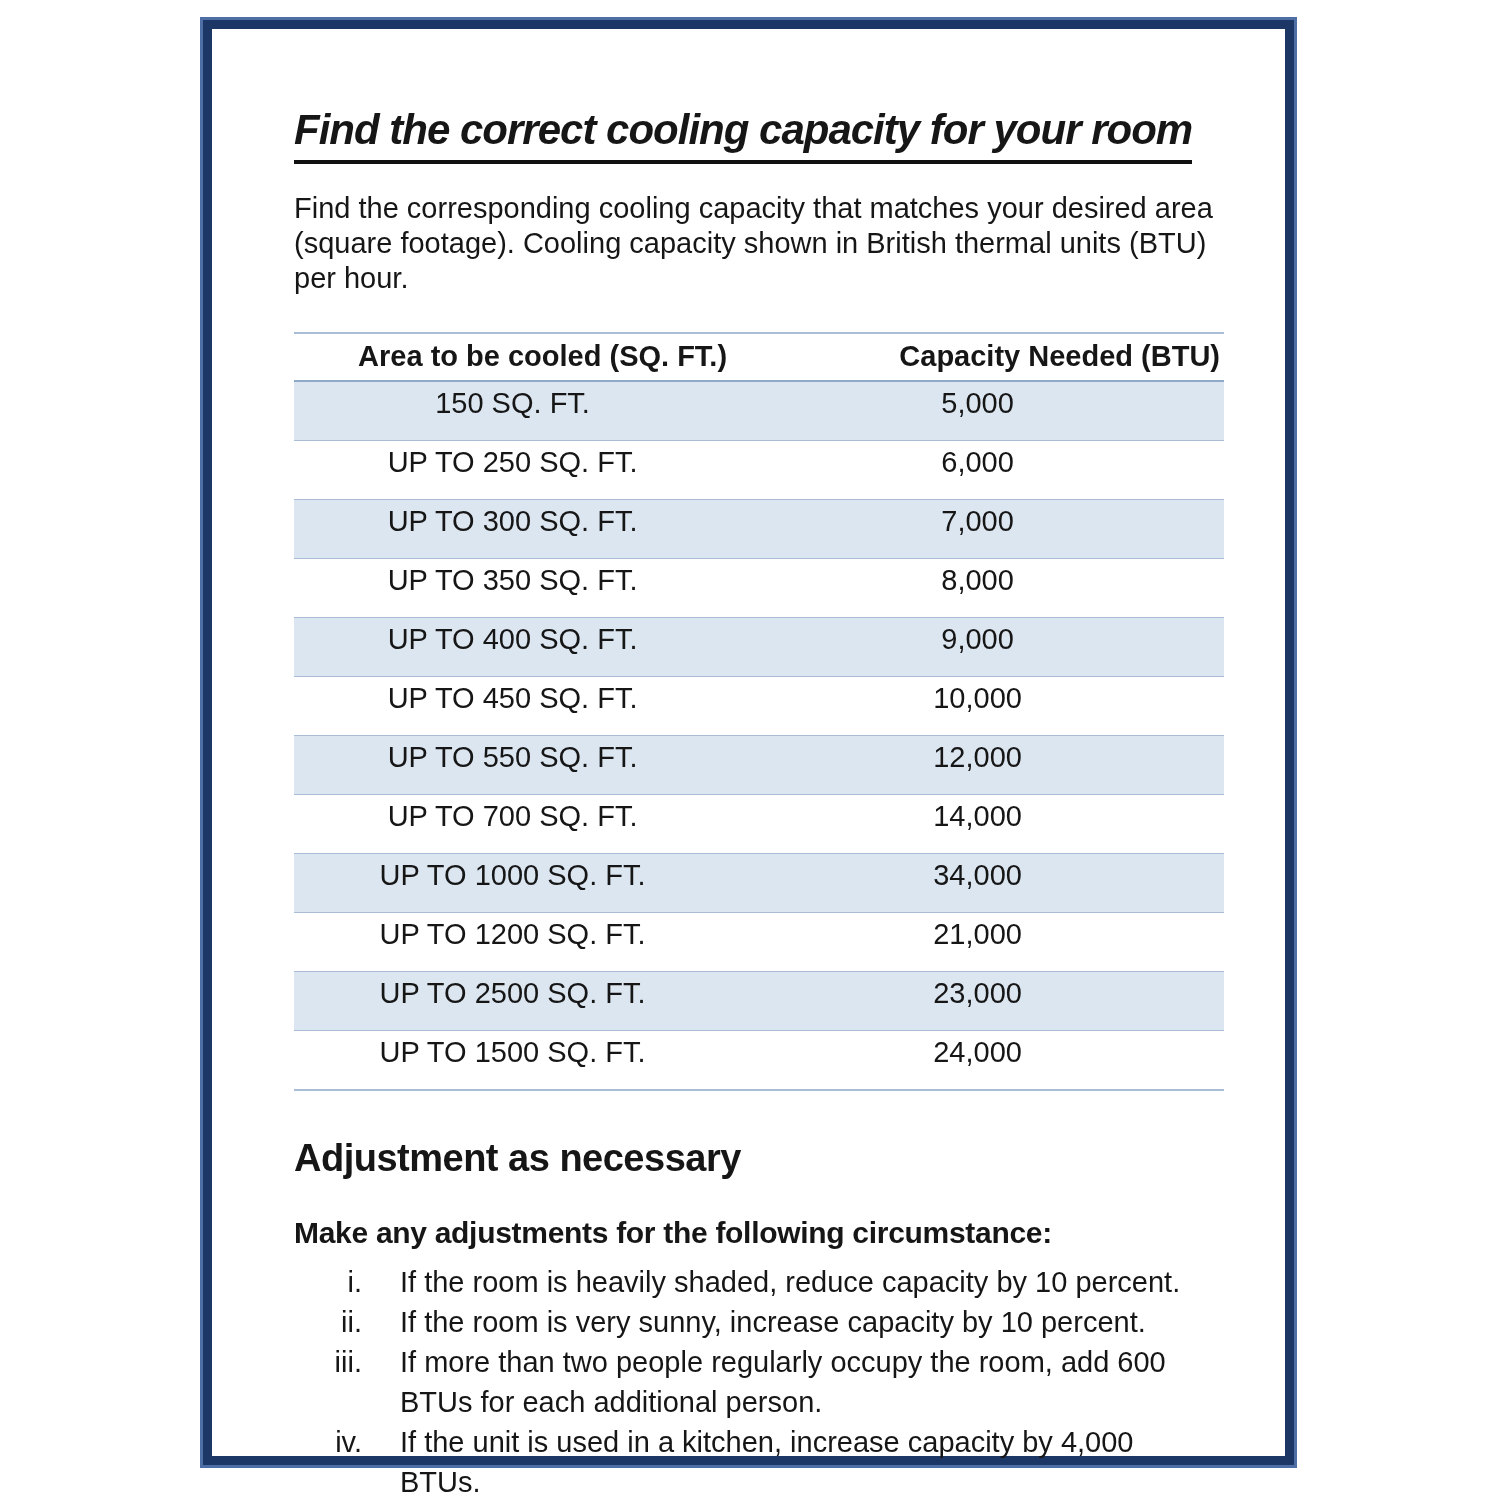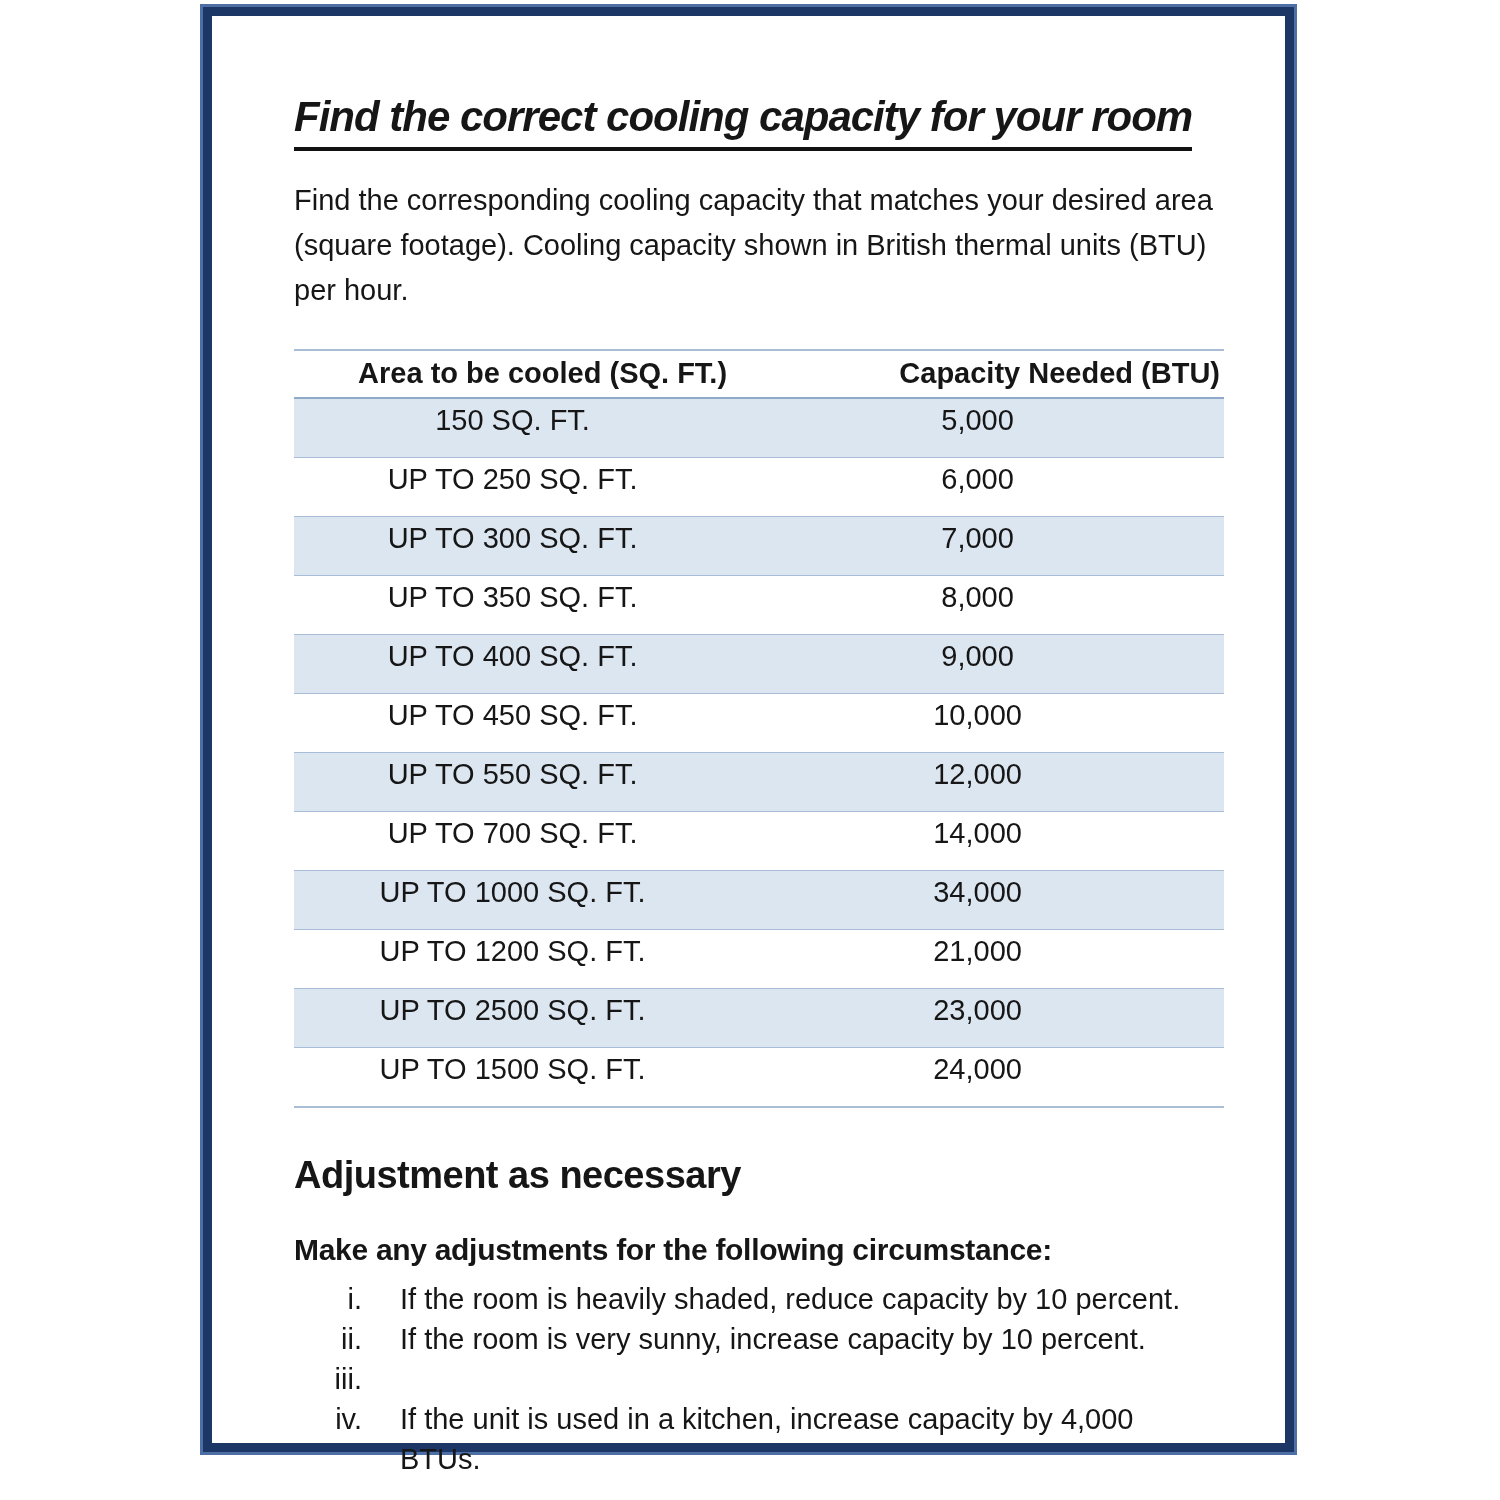--- a/index.html
+++ b/index.html
@@ -15,21 +15,21 @@
   .canvas {
     position: relative;
     width: 1500px;
     height: 1500px;
     background: #ffffff;
     overflow: hidden;
   }
   .frame {
     position: absolute;
     left: 203px;
-    top: 7px;
+    top: 20px;
     width: 1073px;
     height: 1427px;
     border: 9px solid #1c3765;
     outline: 3px solid #4d6fa6;
     background: #ffffff;
     box-sizing: content-box;
   }
   .content {
     position: absolute;
     left: 0; top: 0; right: 0; bottom: 0;
@@ -43,21 +43,21 @@
     letter-spacing: -1px;
     line-height: 1.1;
   }
   h1.doc-title span {
     border-bottom: 4px solid #111111;
     padding-bottom: 7px;
   }
   p.intro {
     margin: 38px 0 0 0;
     font-size: 29px;
-    line-height: 45px;
+    line-height: 35px;
     width: 930px;
   }
   table.capacity {
     margin-top: 36px;
     width: 930px;
     border-collapse: collapse;
     font-size: 29px;
     border-top: 2px solid #a9bdd6;
     border-bottom: 2px solid #a9bdd6;
   }
@@ -193,20 +193,21 @@
           <li>
             <span class="marker">i.</span>
             <span class="item-text">If the room is heavily shaded, reduce capacity by 10 percent.</span>
           </li>
           <li>
             <span class="marker">ii.</span>
             <span class="item-text">If the room is very sunny, increase capacity by 10 percent.</span>
           </li>
           <li>
             <span class="marker">iii.</span>
+            <span class="item-text">If more than two people regularly occupy the room, add 600 BTUs for each additional person.</span>
           </li>
           <li>
             <span class="marker">iv.</span>
             <span class="item-text">If the unit is used in a kitchen, increase capacity by 4,000 BTUs.</span>
           </li>
         </ol>
 
     </div>
   </div>
 </div>

